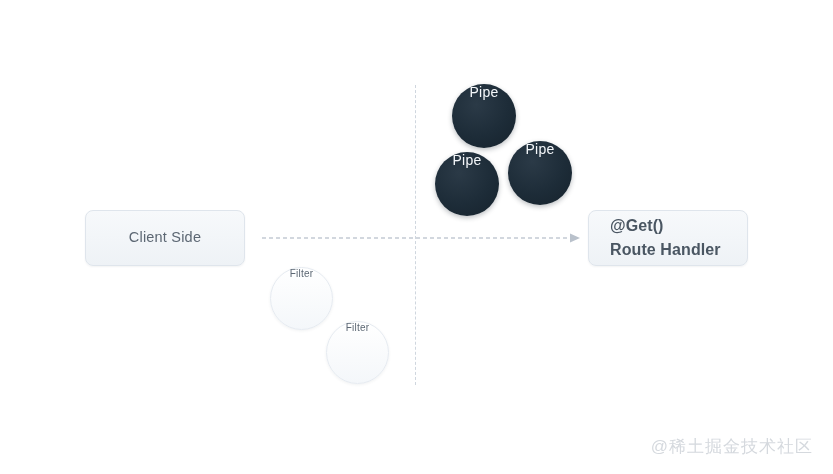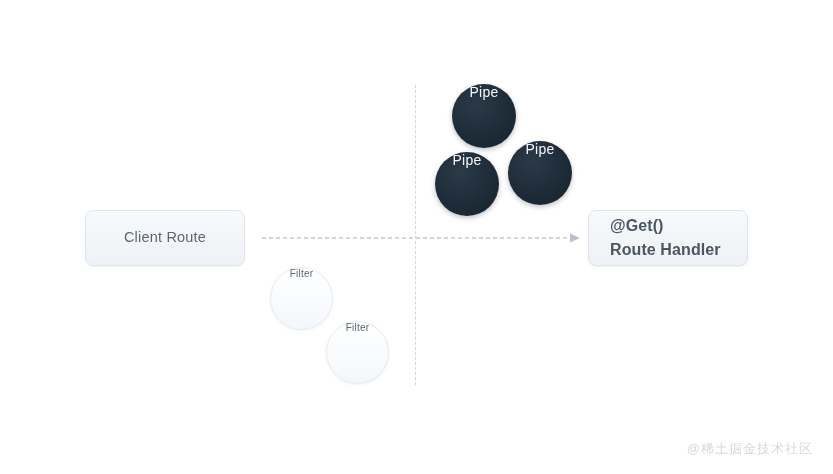--- a/index.html
+++ b/index.html
@@ -116,40 +116,40 @@
     top: 230px;
     width: 320px;
     height: 16px;
   }
 
   
   #watermark {
     position: absolute;
     right: 20px;
     bottom: 16px;
-    font-size: 13px;
+    font-size: 17px;
     color: #d5d9de;
     letter-spacing: 1px;
     user-select: none;
   }
 </style>
 </head>
 <body>
 
 <div id="canvas">
 
   <div id="vertical-divider"></div>
 
   <svg id="flow-arrow" viewBox="0 0 320 16" width="320" height="16">
     <line x1="0" y1="8" x2="308" y2="8" stroke="#c3cad3" stroke-width="1.4" stroke-dasharray="4 3"></line>
     <polygon points="308,3.5 318,8 308,12.5" fill="#b9c1cb"></polygon>
   </svg>
 
   <div id="client-side-box" class="node-box">
-    <span class="box-label">Client Route</span>
+    <span class="box-label">Client Side</span>
   </div>
 
   <div id="route-handler-box" class="node-box">
     <span class="box-label-strong">@Get()</span>
     <span class="box-label-strong">Route Handler</span>
   </div>
 
   <div id="pipe-circle-top" class="circle circle-dark">
     <span class="circle-label">Pipe</span>
   </div>

